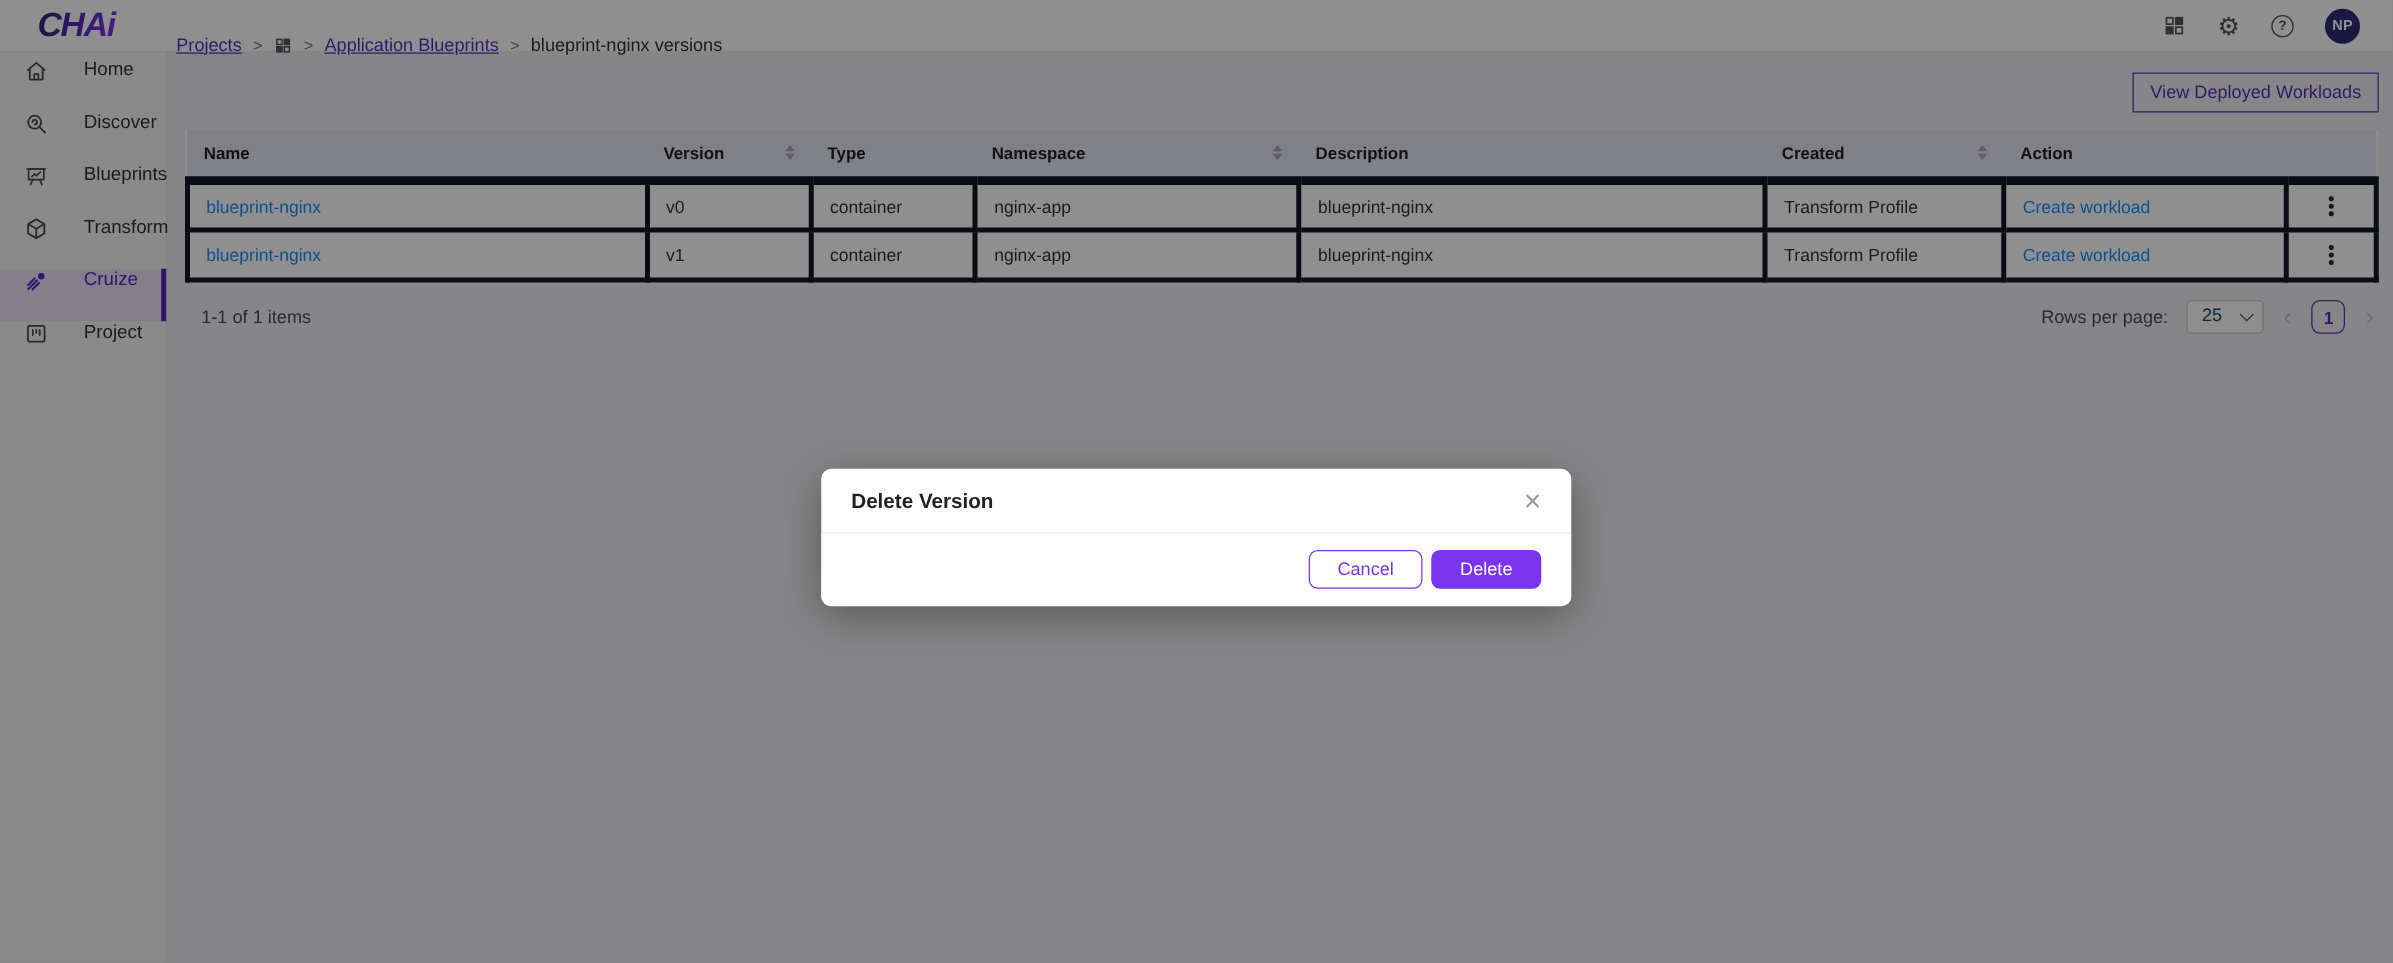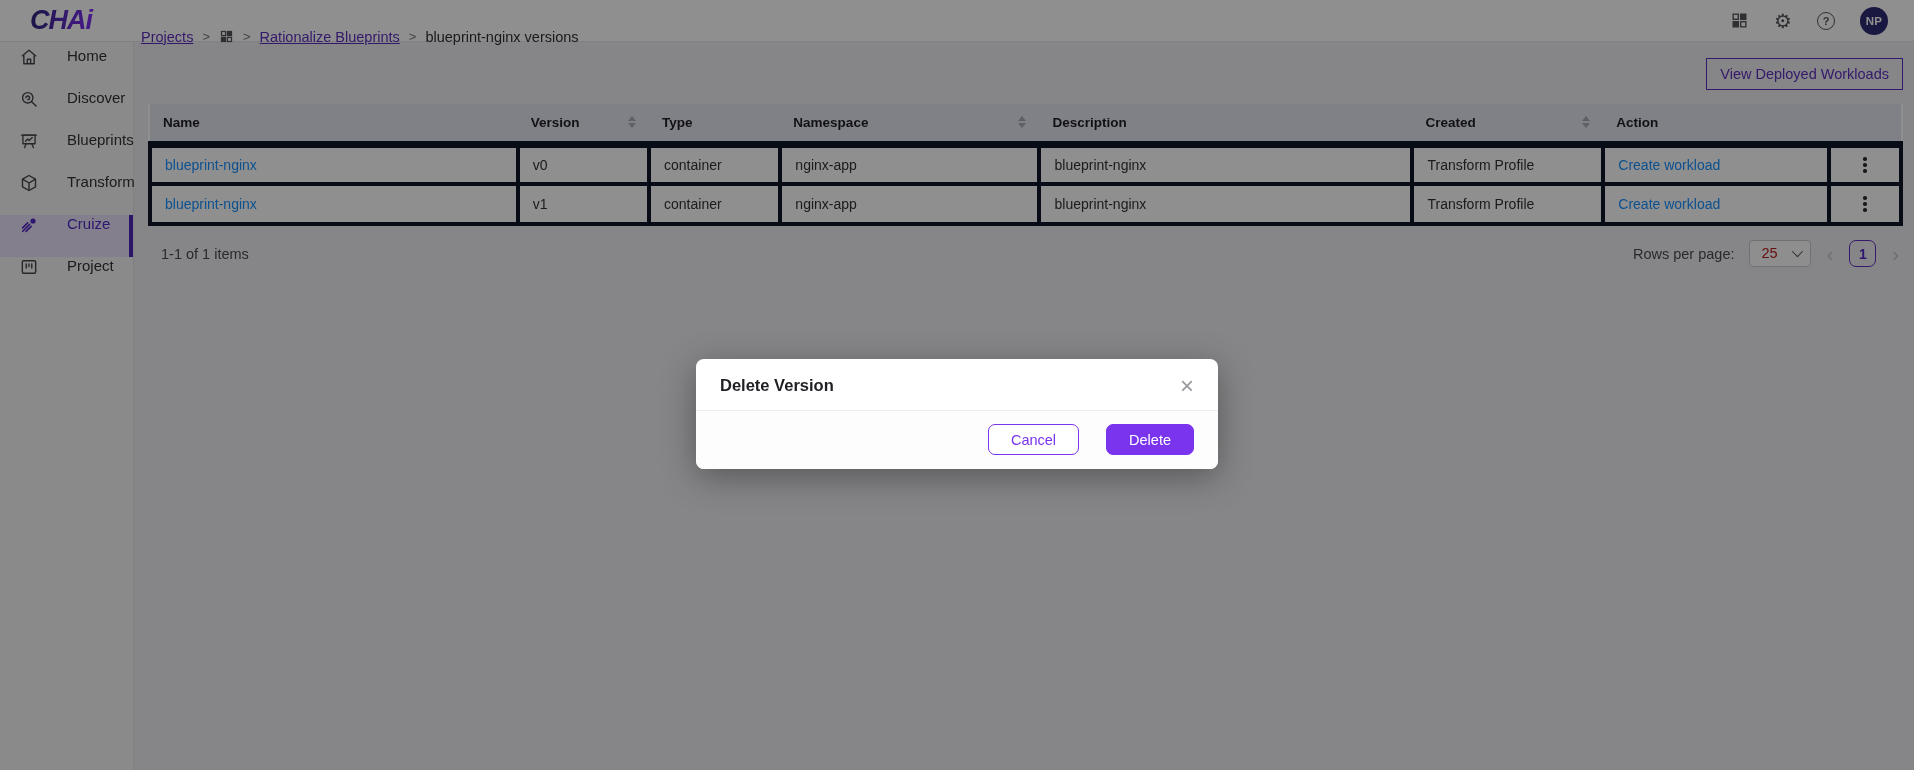--- a/index.html
+++ b/index.html
@@ -86,42 +86,42 @@
 
   col.c-name{width:21.0%} col.c-ver{width:7.5%} col.c-type{width:7.5%}
   col.c-ns{width:14.8%} col.c-desc{width:21.3%} col.c-created{width:10.9%}
   col.c-action{width:12.9%} col.c-kebab{width:4.1%}
 
   
   .pagination-bar { display:flex; align-items:center; padding:14px 2px 0 13px; font-size:14.5px; color:#4c4c52; }
   .pag-right { margin-left:auto; display:flex; align-items:center; gap:14px; }
   .rpp-select {
     display:inline-flex; align-items:center; gap:14px; background:#fdfdfd;
-    border:1px solid #c9c9cf; border-radius:4px; padding:4px 10px 5px 12px; font-size:14.5px; color:#b91c1c; cursor:pointer;
+    border:1px solid #c9c9cf; border-radius:4px; padding:4px 10px 5px 12px; font-size:14.5px; color:#0c4a6e; cursor:pointer;
   }
   .chev-down { width:8px; height:8px; border-right:1.6px solid #55555b; border-bottom:1.6px solid #55555b; transform:rotate(45deg) translateY(-2px); }
   .pg-arrow { color:#c3c3ca; font-size:20px; line-height:1; cursor:pointer; padding:0 2px; }
   .pg-current {
     width:27px; height:27px; border:1.5px solid #5e2ebe; border-radius:7px; color:#5428c4;
     font-weight:700; font-size:14px; display:inline-flex; align-items:center; justify-content:center; cursor:pointer;
   }
 
   
   .overlay { position:fixed; left:0; top:0; width:1914px; height:770px; background:rgba(0,0,0,0.44); z-index:50; }
   .modal {
-    position:absolute; top:359px; left:50%; transform:translateX(-50%);
-    width:522px; background:#fff; border-radius:8px; z-index:60;
+    position:absolute; top:375px; left:50%; transform:translateX(-50%);
+    width:600px; background:#fff; border-radius:8px; z-index:60;
     box-shadow:0 8px 34px rgba(0,0,0,.35); overflow:hidden;
   }
   .modal-header { display:flex; align-items:center; padding:17px 24px 15px 24px; border-bottom:1px solid #ededf0; }
   .modal-title { font-size:16.5px; font-weight:700; color:#1f1f24; }
   .modal-close { margin-left:auto; color:#9a9aa0; font-size:24px; line-height:18px; cursor:pointer; font-weight:400; }
   .modal-body { padding:22px 24px 24px 24px; font-size:14.5px; color:#2a2a2e; border-bottom:1px solid #ededf0; }
   .modal-body b { font-weight:700; }
-  .modal-footer { display:flex; justify-content:flex-end; gap:27px; padding:13px 24px 14px 24px; background:#fdfdfe; }
+  .modal-footer { display:flex; justify-content:flex-end; gap:7px; padding:13px 24px 14px 24px; background:#fdfdfe; }
   .btn-cancel {
     background:#fff; border:1.5px solid #7a34ee; color:#7a34ee; font-family:inherit;
     font-size:14.5px; padding:5px 22px; border-radius:7px; cursor:pointer; height:31px;
   }
   .btn-delete {
     background:#7a34ee; border:1.5px solid #7a34ee; color:#fff; font-family:inherit;
     font-size:14.5px; padding:5px 22px; border-radius:7px; cursor:pointer; height:31px;
   }
 </style>
 </head>
@@ -135,21 +135,21 @@
     <span class="crumb-sep">&gt;</span>
     <span class="crumb-grid">
       <svg viewBox="0 0 24 24" stroke="currentColor" stroke-width="2" fill="none">
         <rect x="4" y="4" width="6.5" height="6.5"></rect>
           <rect x="13.5" y="4" width="6.5" height="6.5" fill="currentColor"></rect>
         <rect x="4" y="13.5" width="6.5" height="6.5" fill="currentColor"></rect>
           <rect x="13.5" y="13.5" width="6.5" height="6.5"></rect>
       </svg>
     </span>
     <span class="crumb-sep">&gt;</span>
-    <span class="crumb-link">Rationalize Blueprints</span>
+    <span class="crumb-link">Application Blueprints</span>
     <span class="crumb-sep">&gt;</span>
     <span class="crumb-current">blueprint-nginx versions</span>
   </div>
 
   <div class="topbar-right">
     <span class="hicon">
       <svg viewBox="0 0 24 24" stroke="currentColor" stroke-width="1.7" fill="none">
         <rect x="4" y="4" width="6.5" height="6.5"></rect>
           <rect x="13.5" y="4" width="6.5" height="6.5" fill="currentColor"></rect>
         <rect x="4" y="13.5" width="6.5" height="6.5" fill="currentColor"></rect>

